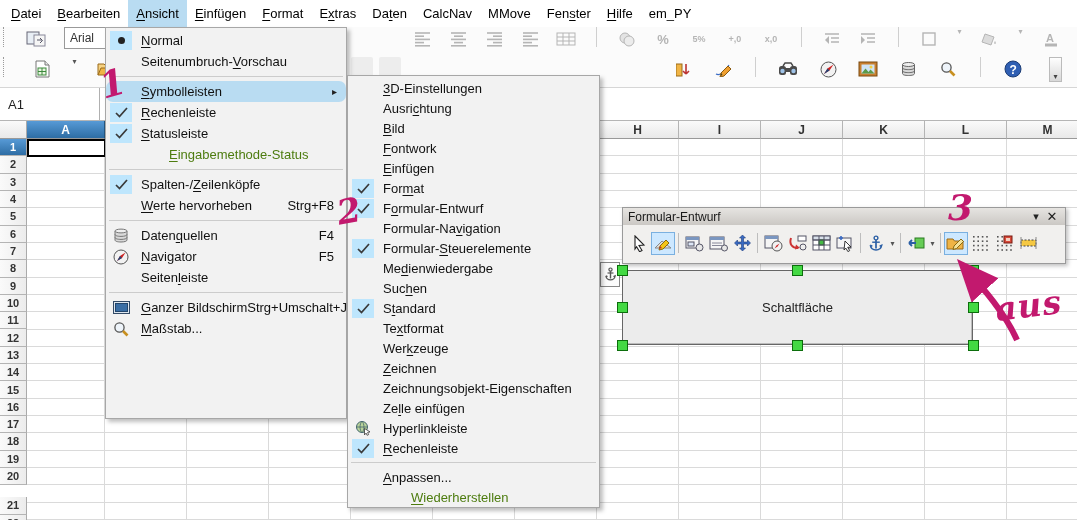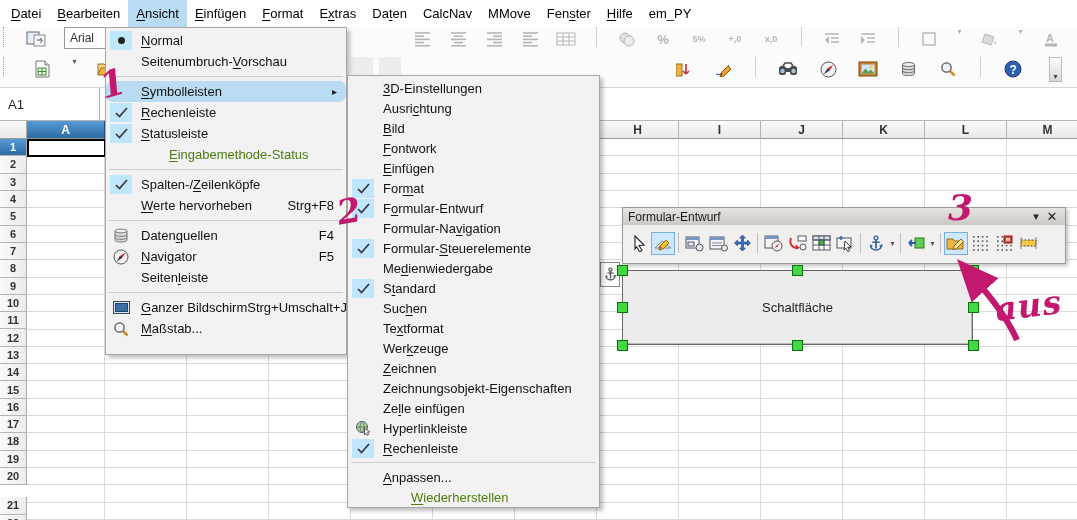--- a/index.html
+++ b/index.html
@@ -52,21 +52,21 @@
   .rowhdr.sel{background:linear-gradient(#579ad6,#2e6da4);color:#fff;}
   #gridarea{position:absolute;left:27px;top:18px;right:0;bottom:0;
     background-image:
       repeating-linear-gradient(90deg, transparent 0px, transparent 77px, #dadada 77px, #dadada 78px, transparent 78px, transparent 82px),
       repeating-linear-gradient(180deg, transparent 0px, transparent 16.32px, #dadada 16.32px, #dadada 17.32px);}
   #cellsel{position:absolute;left:27px;top:18px;width:79px;height:18px;border:2px solid #000;box-sizing:border-box;}
 
   
   .menu{position:absolute;background:#f2f2f2;border:1px solid #a7a7a7;box-shadow:3px 3px 4px rgba(0,0,0,.25);
     padding:2px 0;box-sizing:border-box;font-size:13px;color:#111;}
-  #menu-ansicht{left:105px;top:27px;width:242px;height:328px;z-index:30;}
+  #menu-ansicht{left:105px;top:27px;width:242px;height:392px;z-index:30;}
   #menu-symbolleisten{left:347px;top:75px;width:253px;height:433px;z-index:31;}
   .mi{display:flex;align-items:center;height:21px;position:relative;}
   #menu-symbolleisten .mi{height:20px;}
   .mi.hl{background:#b9dcf2;border-radius:7px;}
   .mi.disabled{color:#4d7c0f;padding-left:28px;}
   .icol{width:22px;height:19px;margin-left:4px;display:flex;align-items:center;justify-content:center;flex:none;}
   .icol.blue{background:#bee6fd;}
   .mi .lbl{margin-left:9px;white-space:nowrap;}
   .mi .sc{margin-left:auto;padding-right:12px;white-space:nowrap;}
   .mi .subarrow{margin-left:auto;padding-right:9px;font-size:10px;color:#222;}
@@ -696,30 +696,30 @@
             <path d="M1 6 L4.5 9.5 L12 1" stroke="#3a3a3a" stroke-width="1.7" fill="none"></path>
           </svg>
         </span>
         <span class="lbl">Formular-<u>S</u>teuerelemente</span>
       </div>
       <div class="mi">
         <span class="icol"></span>
         <span class="lbl">Me<u>d</u>ienwiedergabe</span>
       </div>
       <div class="mi">
+        <span class="icol"></span>
+        <span class="lbl">Suc<u>h</u>en</span>
+      </div>
+      <div class="mi">
         <span class="icol blue">
           <svg width="13" height="11">
             <path d="M1 6 L4.5 9.5 L12 1" stroke="#3a3a3a" stroke-width="1.7" fill="none"></path>
           </svg>
         </span>
         <span class="lbl">S<u>t</u>andard</span>
-      </div>
-      <div class="mi">
-        <span class="icol"></span>
-        <span class="lbl">Suc<u>h</u>en</span>
       </div>
       <div class="mi">
         <span class="icol"></span>
         <span class="lbl">Te<u>x</u>tformat</span>
       </div>
       <div class="mi">
         <span class="icol"></span>
         <span class="lbl">Wer<u>k</u>zeuge</span>
       </div>
       <div class="mi">

